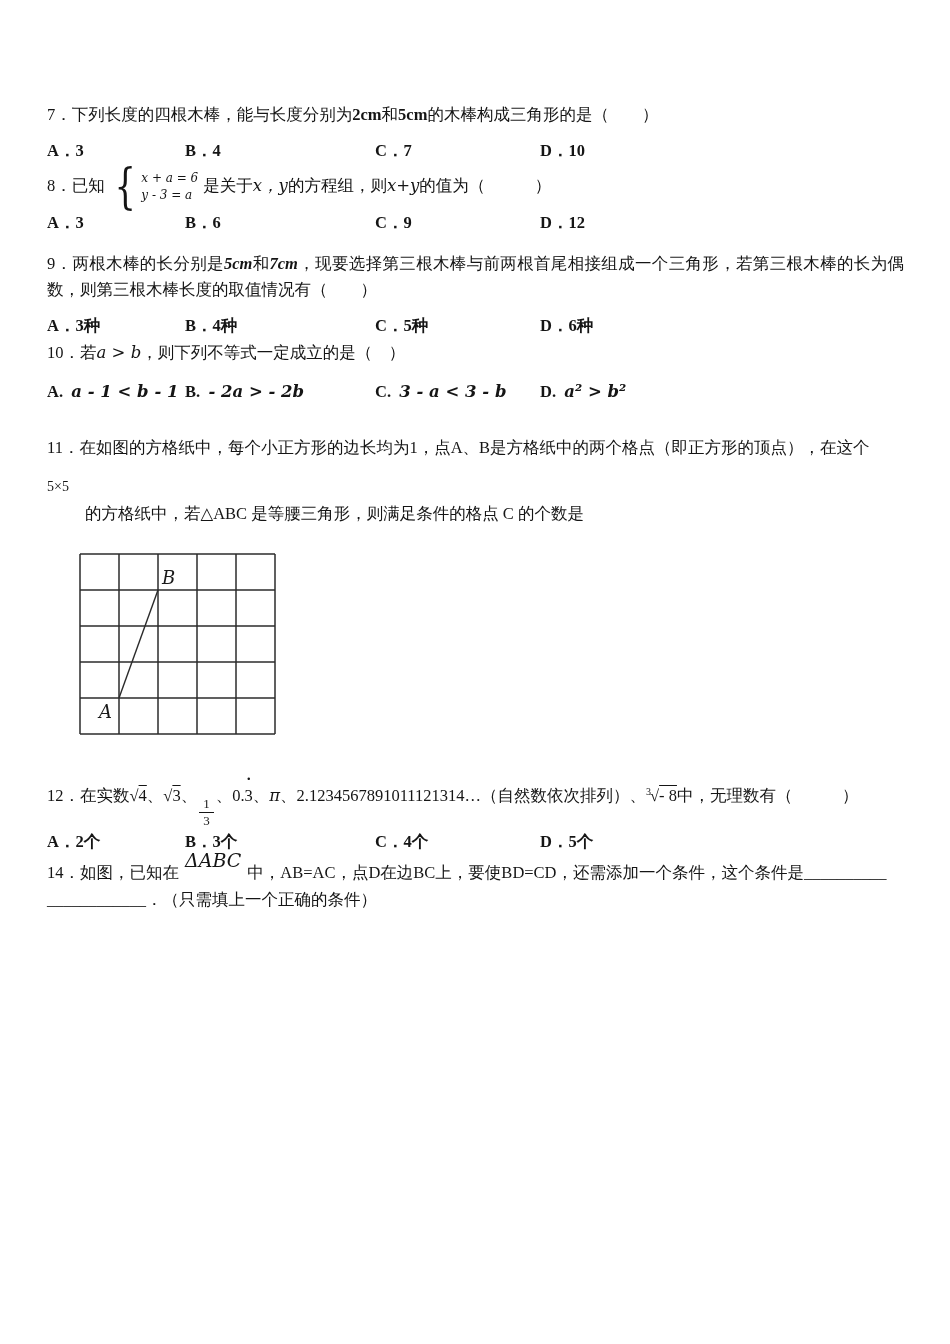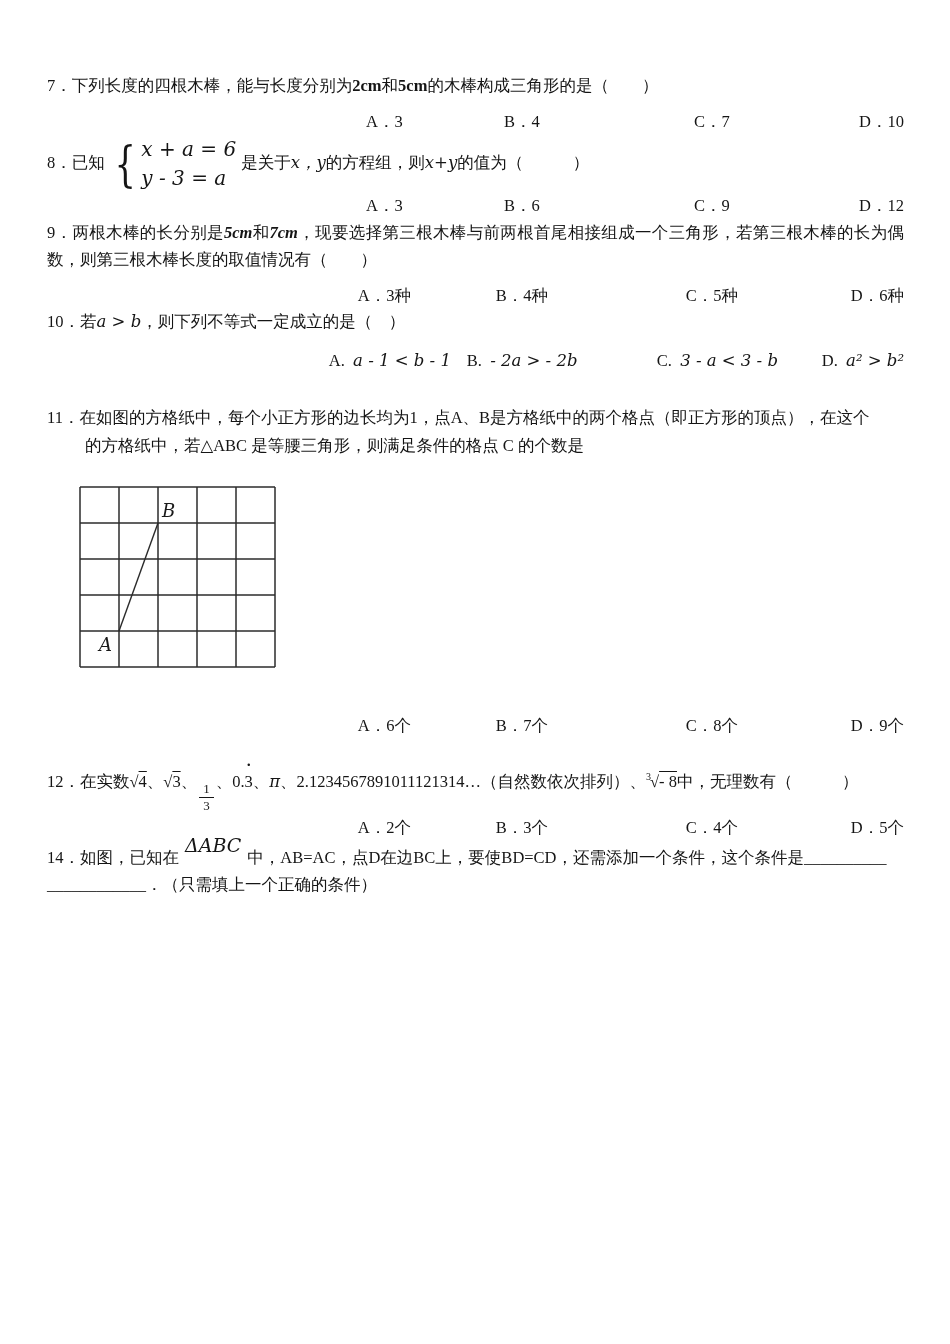--- a/index.html
+++ b/index.html
@@ -1,37 +1,37 @@
 <!DOCTYPE html>
 <html><head>
 <meta charset="utf-8">
 <style>
   html,body{margin:0;padding:0;background:#ffffff;}
   .page{
     width:950px;min-height:1344px;box-sizing:border-box;background:#ffffff;color:#151515;
-    padding:73px 46px 30px 47px;
+    padding:102px 46px 30px 47px;
     font-family:"Liberation Serif","DejaVu Serif",serif;
     font-size:16.5px;line-height:1.62;
   }
   p{margin:0;}
   .q{text-align:justify;}
   .mt2{margin-top:2px}.mt6{margin-top:6px}.mt9{margin-top:9px}.mt12{margin-top:12px}
-  .mt14{}.mt16{}.mt26{margin-top:26px}
+  .mt14{margin-top:14px}.mt16{}.mt26{margin-top:26px}
   .mt30{margin-top:30px}
   b{font-weight:bold;}
-  .opts{display:flex;font-weight:normal;align-items:baseline;justify-content:flex-end;}
+  .opts{display:flex;font-weight:bold;align-items:baseline;}
   .o{white-space:nowrap;}
   .o1{width:138px}.o2{width:190px}.o3{width:165px}
   .math{font-family:"DejaVu Serif","Liberation Serif",serif;font-style:italic;}
   .mnum{font-style:italic;font-weight:bold;}
   
   .sys{display:inline-flex;align-items:center;vertical-align:middle;margin:0 5px;}
   .sys .brace{font-size:48px;line-height:0.95;font-style:normal;transform:scaleX(0.7);
     font-family:"DejaVu Serif",serif;margin-right:1px;}
-  .sys .eqs{display:flex;flex-direction:column;line-height:1.45;font-size:20px;}
+  .sys .eqs{display:flex;flex-direction:column;line-height:1.45;font-size:12px;}
   
   .sqrt{white-space:nowrap;}
   .rbar{text-decoration:overline;}
   .cbrt{white-space:nowrap;}
   .cbrt .cidx{font-size:10px;vertical-align:super;margin-right:-1px;}
   
   .frac{display:inline-flex;flex-direction:column;vertical-align:-0.5em;text-align:center;
     font-size:13px;line-height:1.25;margin:0 2px;}
   .frac .num{border-bottom:1.3px solid #151515;padding:0 4px;}
   .frac .den{padding:0 4px;}
@@ -85,20 +85,21 @@
 
   <p class="q mt16"><span>10．若</span><span class="math">a &gt; b</span><span>，则下列不等式一定成立的是（　）</span></p>
   <div class="opts mt12">
     <span class="o o1"><span>A.</span>&nbsp;&nbsp;<span class="math">a - 1 &lt; b - 1</span></span>
     <span class="o o2"><span>B.</span>&nbsp;&nbsp;<span class="math">- 2a &gt; - 2b</span></span>
     <span class="o o3"><span>C.</span>&nbsp;&nbsp;<span class="math">3 - a &lt; 3 - b</span></span>
     <span class="o o4"><span>D.</span>&nbsp;&nbsp;<span class="math">a² &gt; b²</span></span>
   </div>
 
   <p class="q mt30"><span>11．在如图的方格纸中，每个小正方形的边长均为1，点A、B是方格纸中的两个格点（即正方形的顶点），在这个</span></p>
+  <div class="gridsize">5×5</div>
   <p class="q mt2 indent38"><span>的方格纸中，若△ABC 是等腰三角形，则满足条件的格点 C 的个数是</span></p>
 
   <div class="figwrap">
     <svg width="206" height="196" viewBox="0 0 206 196" xmlns="http://www.w3.org/2000/svg">
       <g stroke="#2b2b2b" stroke-width="1.5" fill="none">
         <line x1="5" y1="5" x2="5" y2="185"></line>
         <line x1="44" y1="5" x2="44" y2="185"></line>
         <line x1="83" y1="5" x2="83" y2="185"></line>
         <line x1="122" y1="5" x2="122" y2="185"></line>
         <line x1="161" y1="5" x2="161" y2="185"></line>
@@ -109,26 +110,20 @@
         <line x1="5" y1="113" x2="200" y2="113"></line>
         <line x1="5" y1="149" x2="200" y2="149"></line>
         <line x1="5" y1="185" x2="200" y2="185"></line>
       </g>
       <line x1="83" y1="41" x2="44" y2="149" stroke="#2b2b2b" stroke-width="1.4"></line>
       <text x="87" y="35" class="svgmath">B</text>
       <text x="24" y="169" class="svgmath">A</text>
     </svg>
   </div>
 
-  <div class="opts mt26">
-    <span class="o o1">A．6个</span>
-    <span class="o o2">B．7个</span>
-    <span class="o o3">C．8个</span>
-    <span class="o o4">D．9个</span>
-  </div>
 
   <p class="q mt26 q12line"><span>12．在实数</span><span class="sqrt"><span>√</span><span class="rbar">4</span></span><span>、</span><span class="sqrt"><span>√</span><span class="rbar">3</span></span><span>、</span><span class="frac">
         <span class="num">1</span>
         <span class="den">3</span>
       </span><span>、</span><span><span>0.</span><span class="rdot">3</span></span><span>、</span><span class="math">π</span><span>、</span><span>2.1234567891011121314…（自然数依次排列）</span><span>、</span><span class="cbrt"><sup class="cidx">3</sup><span>√</span><span class="rbar">- 8</span></span><span>中，无理数有（　　　）</span></p>
   <div class="opts mt16">
     <span class="o o1">A．2个</span>
     <span class="o o2">B．3个</span>
     <span class="o o3">C．4个</span>
     <span class="o o4">D．5个</span>

